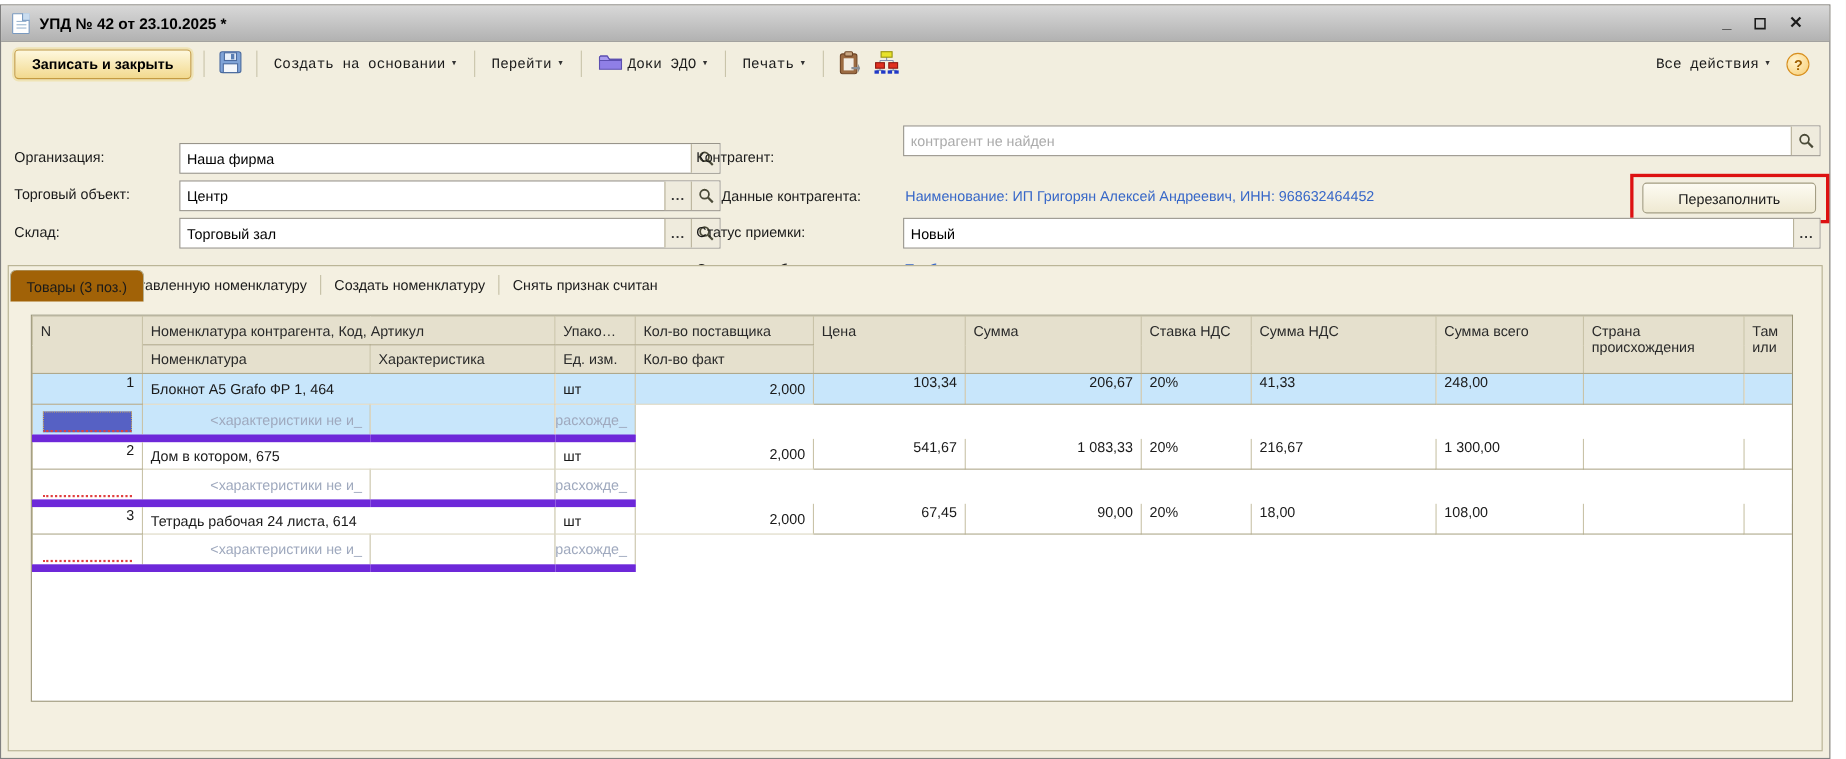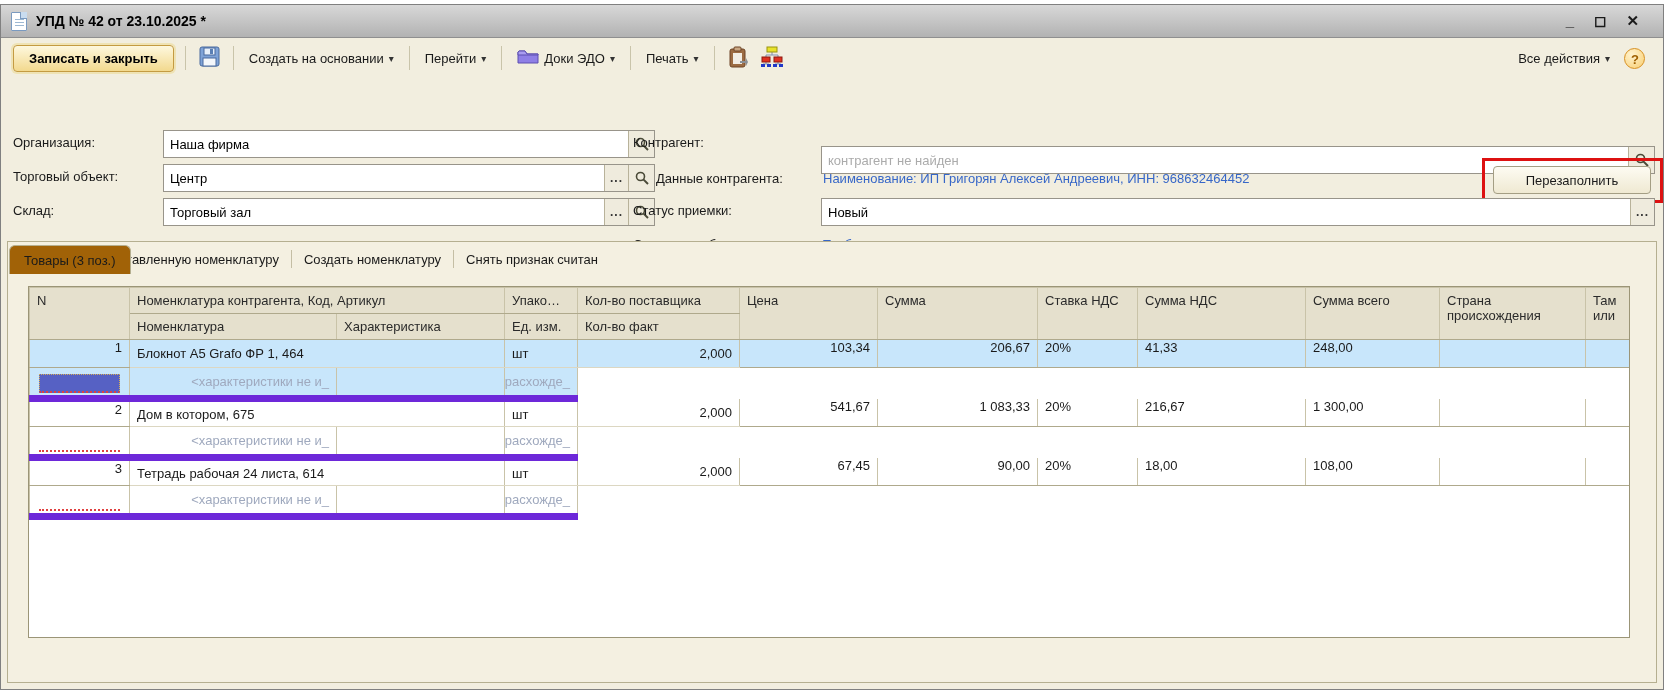--- a/index.html
+++ b/index.html
@@ -24,21 +24,21 @@
   .win-controls { margin-left:auto; display:flex; gap:20px; align-items:center;
     font-weight:bold; font-size:15px; color:#1a1a1a; padding-right:14px; }
   .win-controls span { cursor:default; line-height:14px; }
   
   .toolbar { display:flex; align-items:center; height:40px; padding:0 12px; gap:8px; }
   .btn-primary { background:linear-gradient(#FEF8DE,#F2D98E); border:1px solid #C49B42;
     border-radius:4px; box-shadow:0 0 0 2px #EFE3B4; padding:5px 15px; font-weight:bold;
     font-size:13px; color:#000; cursor:pointer; }
   .tb-sep { width:1px; height:24px; background:#C9C4AA; margin:0 3px; }
   .tb-btn { background:none; border:none; font-size:13px; color:#1a1a1a; display:flex;
-    align-items:center; gap:5px; padding:4px 4px; cursor:pointer; font-family:Liberation Sans, sans-serif;text-align:center; }
+    align-items:center; gap:5px; padding:4px 4px; cursor:pointer; font-family:Liberation Mono, monospace;text-align:center; }
   .arrow { font-size:10px; color:#333; }
   .icon-btn { background:none; border:none; padding:2px; cursor:pointer; display:flex; }
   .right-tools { margin-left:auto; display:flex; align-items:center; gap:10px; padding-right:6px; }
   .help-circle { width:21px; height:21px; border-radius:50%;
     background:radial-gradient(circle at 35% 30%, #FFF3CF, #F8CE72); border:1px solid #D89020;
     color:#A06000; font-weight:bold; text-align:center; line-height:19px; font-size:13px; cursor:pointer; }
   
   .form-area { position:relative; height:166px; }
   .flabel { position:absolute; height:26px; line-height:26px; color:#1a1a1a; }
   .fwrap { position:absolute; height:28px; display:flex; align-items:stretch;
@@ -207,21 +207,21 @@
       <button class="fbtn dots">...</button>
       <button class="fbtn">
         <svg width="14" height="14" viewBox="0 0 14 14">
             <circle cx="5.5" cy="5.5" r="4" fill="none" stroke="#4A4A38" stroke-width="1.6"></circle>
             <line x1="8.6" y1="8.6" x2="13" y2="13" stroke="#4A4A38" stroke-width="2"></line>
           </svg>
       </button>
     </span>
 
     <span class="flabel" style="left:632px; top:52px;">Контрагент:</span>
-    <span class="fwrap" style="left:820px; top:68px; width:834px;">
+    <span class="fwrap" style="left:820px; top:36px; width:834px;">
       <input type="text" placeholder="контрагент не найден" style="">
       <button class="fbtn">
         <svg width="14" height="14" viewBox="0 0 14 14">
             <circle cx="5.5" cy="5.5" r="4" fill="none" stroke="#4A4A38" stroke-width="1.6"></circle>
             <line x1="8.6" y1="8.6" x2="13" y2="13" stroke="#4A4A38" stroke-width="2"></line>
           </svg>
       </button>
     </span>
 
     <span class="flabel" style="left:655px; top:88px;">Данные контрагента:</span>

